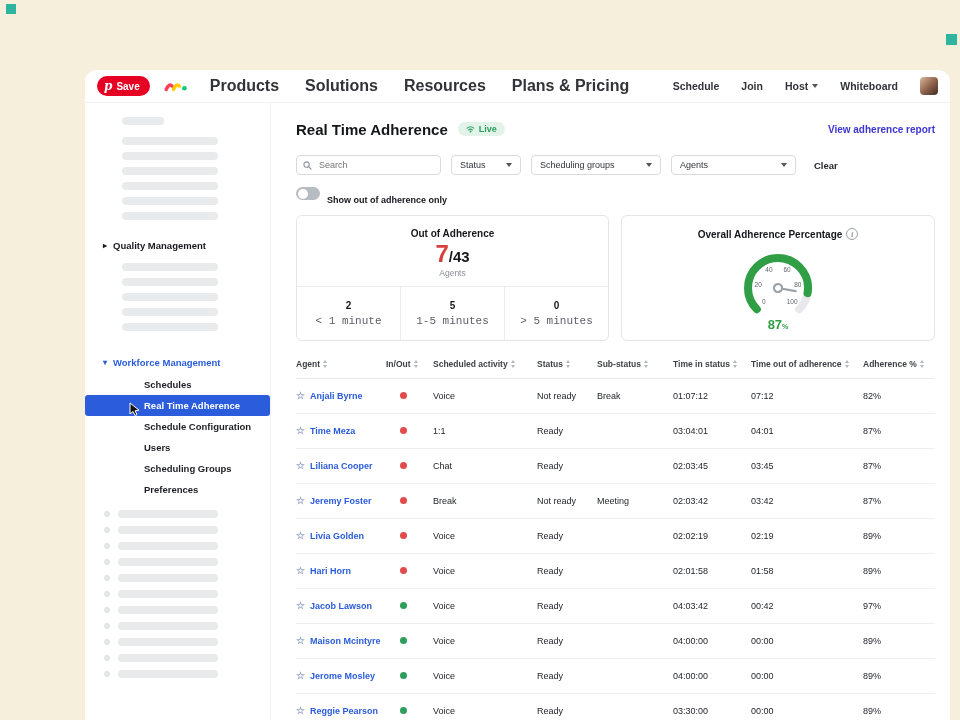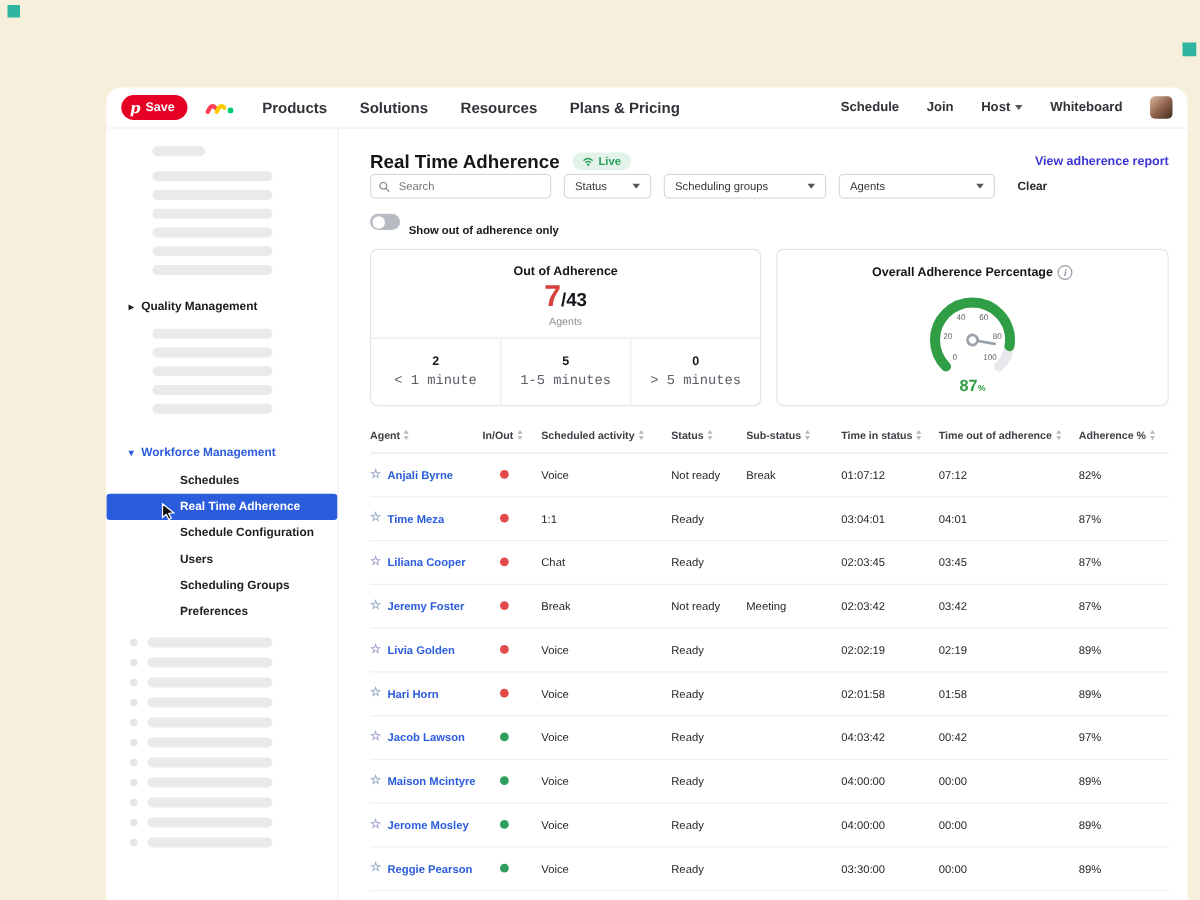--- a/index.html
+++ b/index.html
@@ -7,21 +7,21 @@
   .page{position:relative;width:960px;height:720px;background:#f6efdb;}
   .corner-sq{position:absolute;background:#2fb59f;z-index:5;}
   .sq1{left:6px;top:4px;width:10px;height:10px;}
   .sq2{right:3px;top:34px;width:11px;height:11px;}
   .card{position:absolute;left:85px;top:70px;width:865px;height:650px;background:#fff;border-radius:12px 12px 0 0;overflow:hidden;}
   
   .topbar{height:32px;display:flex;align-items:center;padding:0 12px;border-bottom:1px solid #f0f0f1;}
   .pin-save{background:#e60023;color:#fff;border-radius:12px;height:20px;padding:0 10px 0 7px;display:flex;align-items:center;gap:4px;font-size:10px;font-weight:bold;cursor:pointer;}
   .pin-p{font-family:"DejaVu Serif",serif;font-style:italic;font-weight:bold;font-size:12px;line-height:1;}
   .logo{margin-left:14px;display:flex;align-items:center;cursor:pointer;}
-  .nav-left{display:flex;gap:26px;margin-left:22px;font-size:12px;color:#323338;font-weight:600;}
+  .nav-left{display:flex;gap:26px;margin-left:22px;font-size:16px;color:#323338;font-weight:600;}
   .nav-item{cursor:pointer;white-space:nowrap;display:flex;align-items:center;}
   .nav-right{margin-left:auto;display:flex;gap:22px;align-items:center;font-size:10.5px;color:#323338;font-weight:600;justify-content:flex-end;}
   .caret-dn{display:inline-block;width:0;height:0;border-left:3.5px solid transparent;border-right:3.5px solid transparent;border-top:4px solid #555;margin-left:4px;}
   .avatar{width:18px;height:18px;border-radius:4px;background:linear-gradient(135deg,#d8b9a0 0%,#8a5d46 55%,#3f2b22 100%);cursor:pointer;}
   
   .body{display:flex;height:617px;}
   .sidebar{width:185px;flex:none;border-right:1px solid #f2f2f3;padding-top:14px;overflow:hidden;position:relative;background:#fff;}
   .skel{height:8px;border-radius:4px;background:#e9eaec;margin:0 0 7px 37px;width:96px;}
   .skel.short{width:42px;}
   .skel-group{margin-top:12px;}
@@ -35,21 +35,21 @@
   .chev{font-size:8px;line-height:1;}
   .wm-item{font-size:9.5px;font-weight:600;color:#1d1e22;padding:5px 0 5px 59px;cursor:pointer;position:relative;}
   .wm-item.selected{background:#2a5cdb;color:#fff;border-radius:3px;}
   .cursor-svg{position:absolute;left:44px;top:7px;z-index:6;}
   
   .main{flex:1;padding:16px 15px 0 25px;position:relative;overflow:hidden;}
   .page-head{display:flex;align-items:center;height:20px;}
   .page-head h1{font-size:15px;margin:0;color:#15161a;font-weight:bold;}
   .live{margin-left:10px;background:#e4f3e9;color:#27a05c;font-size:9px;font-weight:bold;padding:2px 8px;border-radius:9px;display:inline-flex;gap:4px;align-items:center;}
   .report-link{margin-left:auto;font-size:10px;color:#3d35d1;font-weight:600;cursor:pointer;text-decoration:none;}
-  .filters{display:flex;align-items:center;gap:10px;margin-top:0;height:20px;}
+  .filters{display:flex;align-items:center;gap:10px;margin-top:16px;height:20px;}
   .search{width:145px;height:20px;border:1px solid #d8dade;border-radius:4px;display:flex;align-items:center;padding:0 6px;gap:5px;box-sizing:border-box;background:#fff;}
   .search input{border:0;outline:0;flex:1;font-size:9px;color:#333;background:transparent;font-family:inherit;min-width:0;}
   .dd{height:20px;border:1px solid #d8dade;border-radius:4px;display:flex;align-items:center;justify-content:space-between;padding:0 8px;font-size:9px;color:#33353a;box-sizing:border-box;cursor:pointer;background:#fff;}
   .dd.status{width:70px}.dd.groups{width:130px}.dd.agents{width:125px}
   .clear{font-size:9.5px;color:#27292e;margin-left:8px;cursor:pointer;font-weight:600;}
   .toggle-row{display:flex;align-items:center;gap:7px;margin-top:12px;height:13px;}
   .toggle{width:24px;height:13px;background:#b7bbc2;border-radius:7px;position:relative;cursor:pointer;flex:none;}
   .knob{position:absolute;left:1.5px;top:1.5px;width:10px;height:10px;background:#fff;border-radius:50%;}
   .toggle-label{font-size:9px;font-weight:bold;color:#15161a;margin-top:12px;}
   

